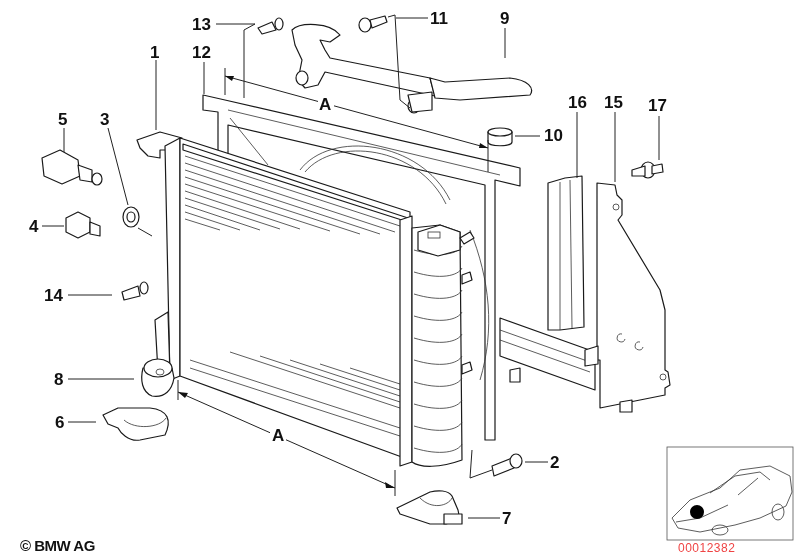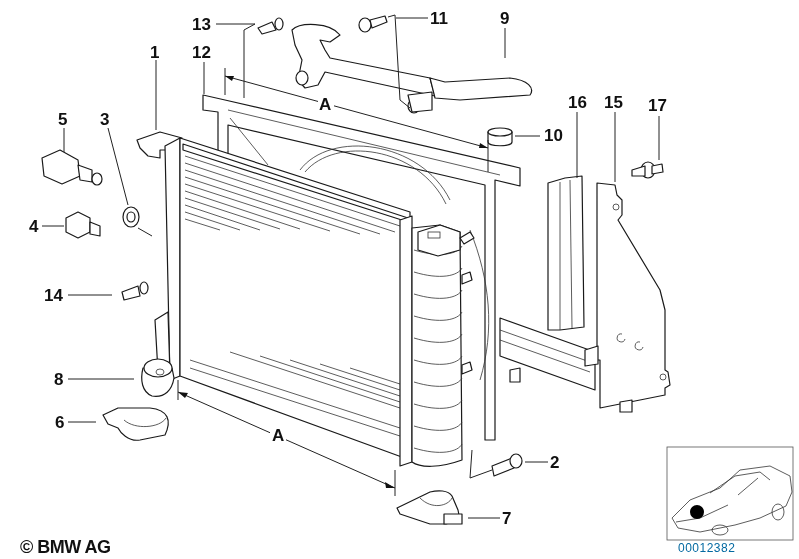--- a/index.html
+++ b/index.html
@@ -3,22 +3,22 @@
 <meta charset="utf-8">
 <style>
   html, body { margin:0; padding:0; background:#ffffff; }
   body { width:799px; height:559px; position:relative; overflow:hidden; font-family:"Liberation Sans", sans-serif; }
   #diagram { position:absolute; left:0; top:0; width:799px; height:559px; }
   .lbl { font-family:"Liberation Sans", sans-serif; font-weight:bold; font-size:17px; fill:#111; }
   .dim { font-family:"Liberation Sans", sans-serif; font-weight:bold; font-size:17px; fill:#111; }
   .ln { stroke:#222; stroke-width:1; fill:none; }
   .part { stroke:#1a1a1a; stroke-width:1.2; fill:#fff; stroke-linejoin:round; }
   .thin { stroke:#333; stroke-width:0.8; fill:none; }
-  .copyright { position:absolute; left:20px; top:537px; font-size:18px; font-weight:bold; color:#111; letter-spacing:-0.5px; }
-  .refnum { position:absolute; left:678px; top:541px; font-size:12px; color:#0369a1; letter-spacing:0.5px; }
+  .copyright { position:absolute; left:20px; top:537px; font-size:15px; font-weight:bold; color:#111; letter-spacing:-0.5px; }
+  .refnum { position:absolute; left:678px; top:541px; font-size:12px; color:#ef4444; letter-spacing:0.5px; }
 </style>
 </head>
 <body>
 
 <svg id="diagram" viewBox="0 0 799 559" xmlns="http://www.w3.org/2000/svg">
 
   <g>
     <polygon class="part" points="203,95 225,100 520,168 520,186 495,180 495,440 485,440 485,185 228,125 228,160 218,160 218,112 203,110"></polygon>
     <line class="thin" x1="228" y1="110" x2="500" y2="175"></line>
     <line class="thin" x1="230" y1="118" x2="268" y2="165"></line>

